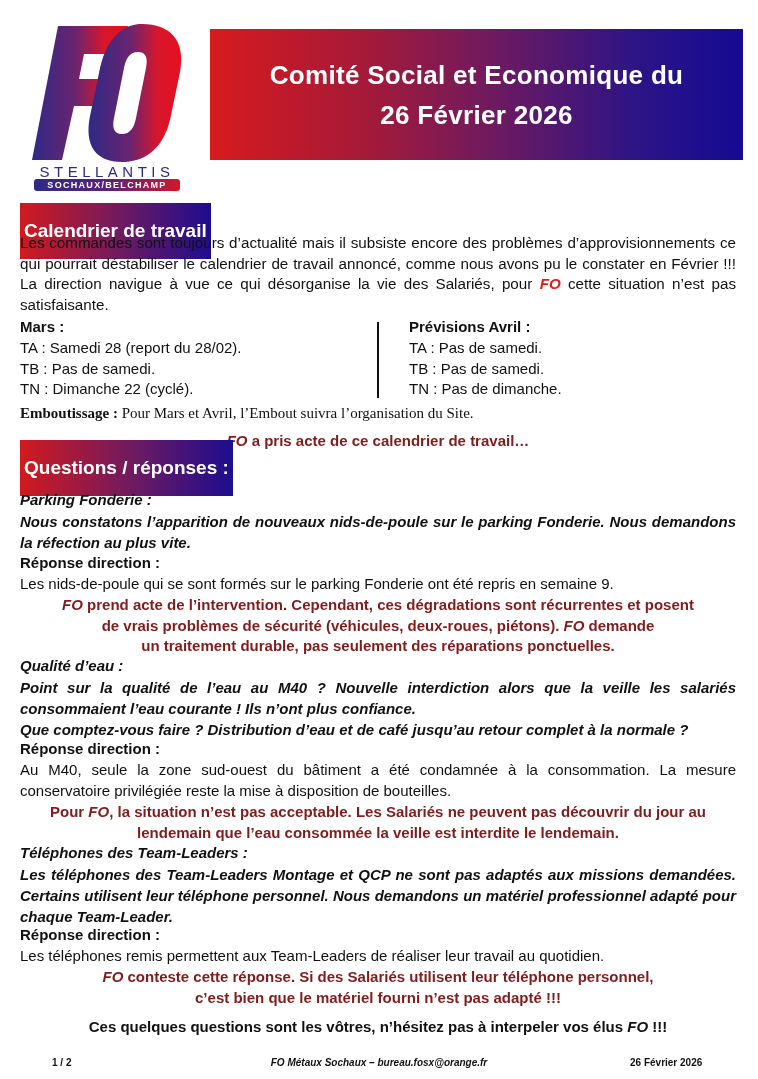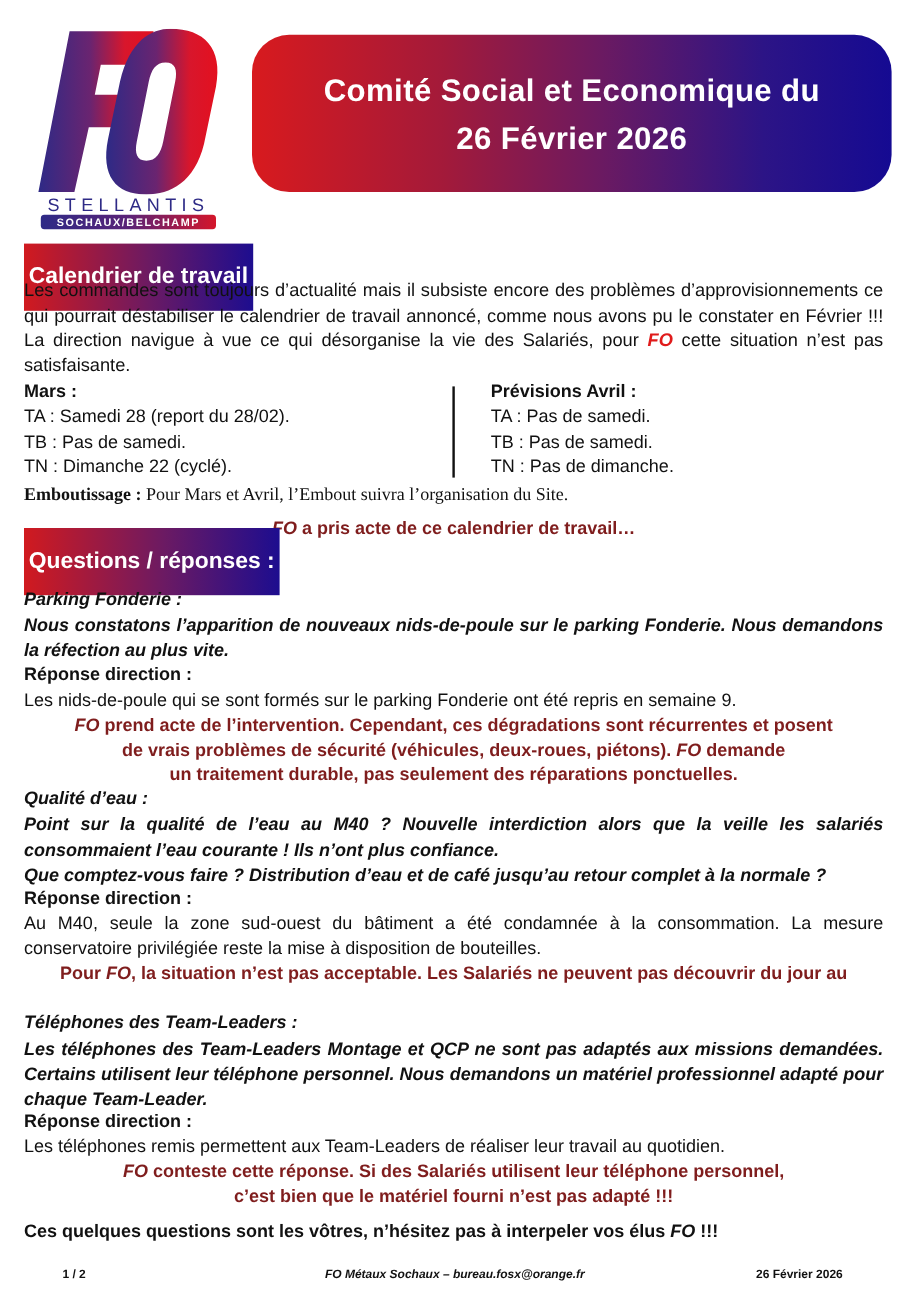--- a/index.html
+++ b/index.html
@@ -13,42 +13,42 @@
   .logo-stellantis { left:2px; top:139px; width:150px; font-size:15px; letter-spacing:4.5px;
                      color:#2e2a86; font-family:"Liberation Sans", sans-serif; text-align:center; }
   .logo-site { left:4px; top:155px; width:146px; height:12px; border-radius:3px;
                background:linear-gradient(90deg,#2e2a86 0%,#5a2378 50%,#d4162a 100%);
                color:#fff; font-size:9px; font-weight:bold; letter-spacing:1.3px; text-align:center; line-height:12px; }
 
   
   .banner { left:210px; top:29px; width:533px; height:131px;
             background:linear-gradient(90deg,#d81a1e 0%,#a31a3a 30%,#6a1a62 55%,#2c1486 80%,#150a92 100%);
             color:#fff; font-weight:bold; font-size:26px; text-align:center;
-            display:flex; flex-direction:column; justify-content:center; line-height:40px; letter-spacing:0.3px;border-radius:31px; }
+            display:flex; flex-direction:column; justify-content:center; line-height:40px; letter-spacing:0.3px; }
 
   
   .sec-head { background:linear-gradient(90deg,#d11a1f 0%,#6b1a63 55%,#1d0d8f 100%);
               color:#fff; font-weight:bold; font-size:19px; padding:16px 4px; line-height:24px; }
 
   .para { left:20px; width:716px; font-size:15.2px; line-height:20.6px; text-align:justify; }
   .para .fo { color:#e01b1b; font-weight:bold; font-style:italic; }
 
   .col { font-size:15px; line-height:20.8px; }
   .col b { font-weight:bold; }
   .vbar { left:377px; top:322px; width:2px; height:76px; background:#111; }
 
   .red-c { left:20px; width:716px; text-align:center; color:#7f1d1d; font-weight:bold; font-size:15px; line-height:20.5px; }
   .red-c i { font-style:italic; }
 
   .q-title { left:20px; font-style:italic; font-weight:bold; font-size:15px; }
   .q-body { left:20px; width:716px; font-style:italic; font-weight:bold; font-size:15px; line-height:21px; text-align:justify; }
   .resp-label { left:20px; font-weight:bold; font-size:15px; }
   .resp-body { left:20px; width:716px; font-size:15px; line-height:21px; text-align:justify; }
 
-  .closing { left:20px; width:716px; font-weight:bold; font-size:15px; }
+  .closing { left:20px; width:716px; text-align:center; font-weight:bold; font-size:15px; }
   .closing i { font-style:italic; }
 
   .footer { top:1057px; font-size:10px; font-weight:bold; }
   .footer i { font-style:italic; }
 </style>
 </head>
 <body>
 
 <div class="abs logo">
   <svg class="abs logo-fo" viewBox="0 0 156 138" width="156" height="138">
@@ -115,20 +115,21 @@
   <div>un traitement durable, pas seulement des réparations ponctuelles.</div>
 </div>
 
 <div class="abs q-title" style="top:657px;">Qualité d’eau :</div>
 <div class="abs q-body" style="top:677px;">Point sur la qualité de l’eau au M40 ? Nouvelle interdiction alors que la veille les salariés consommaient l’eau courante ! Ils n’ont plus confiance.</div>
 <div class="abs q-body" style="top:719px; text-align:left;">Que comptez-vous faire ? Distribution d’eau et de café jusqu’au retour complet à la normale ?</div>
 <div class="abs resp-label" style="top:740px;">Réponse direction :</div>
 <div class="abs resp-body" style="top:759px;">Au M40, seule la zone sud-ouest du bâtiment a été condamnée à la consommation. La mesure conservatoire privilégiée reste la mise à disposition de bouteilles.</div>
 <div class="abs red-c" style="top:802px;">
   <div><span>Pour </span><i>FO</i><span>, la situation n’est pas acceptable. Les Salariés ne peuvent pas découvrir du jour au</span></div>
+  <div>lendemain que l’eau consommée la veille est interdite le lendemain.</div>
 </div>
 
 <div class="abs q-title" style="top:844px;">Téléphones des Team-Leaders :</div>
 <div class="abs q-body" style="top:864px;">Les téléphones des Team-Leaders Montage et QCP ne sont pas adaptés aux missions demandées. Certains utilisent leur téléphone personnel. Nous demandons un matériel professionnel adapté pour chaque Team-Leader.</div>
 <div class="abs resp-label" style="top:926px;">Réponse direction :</div>
 <div class="abs resp-body" style="top:945px;">Les téléphones remis permettent aux Team-Leaders de réaliser leur travail au quotidien.</div>
 <div class="abs red-c" style="top:967px;">
   <div><i>FO</i><span> conteste cette réponse. Si des Salariés utilisent leur téléphone personnel,</span></div>
   <div>c’est bien que le matériel fourni n’est pas adapté !!!</div>
 </div>

